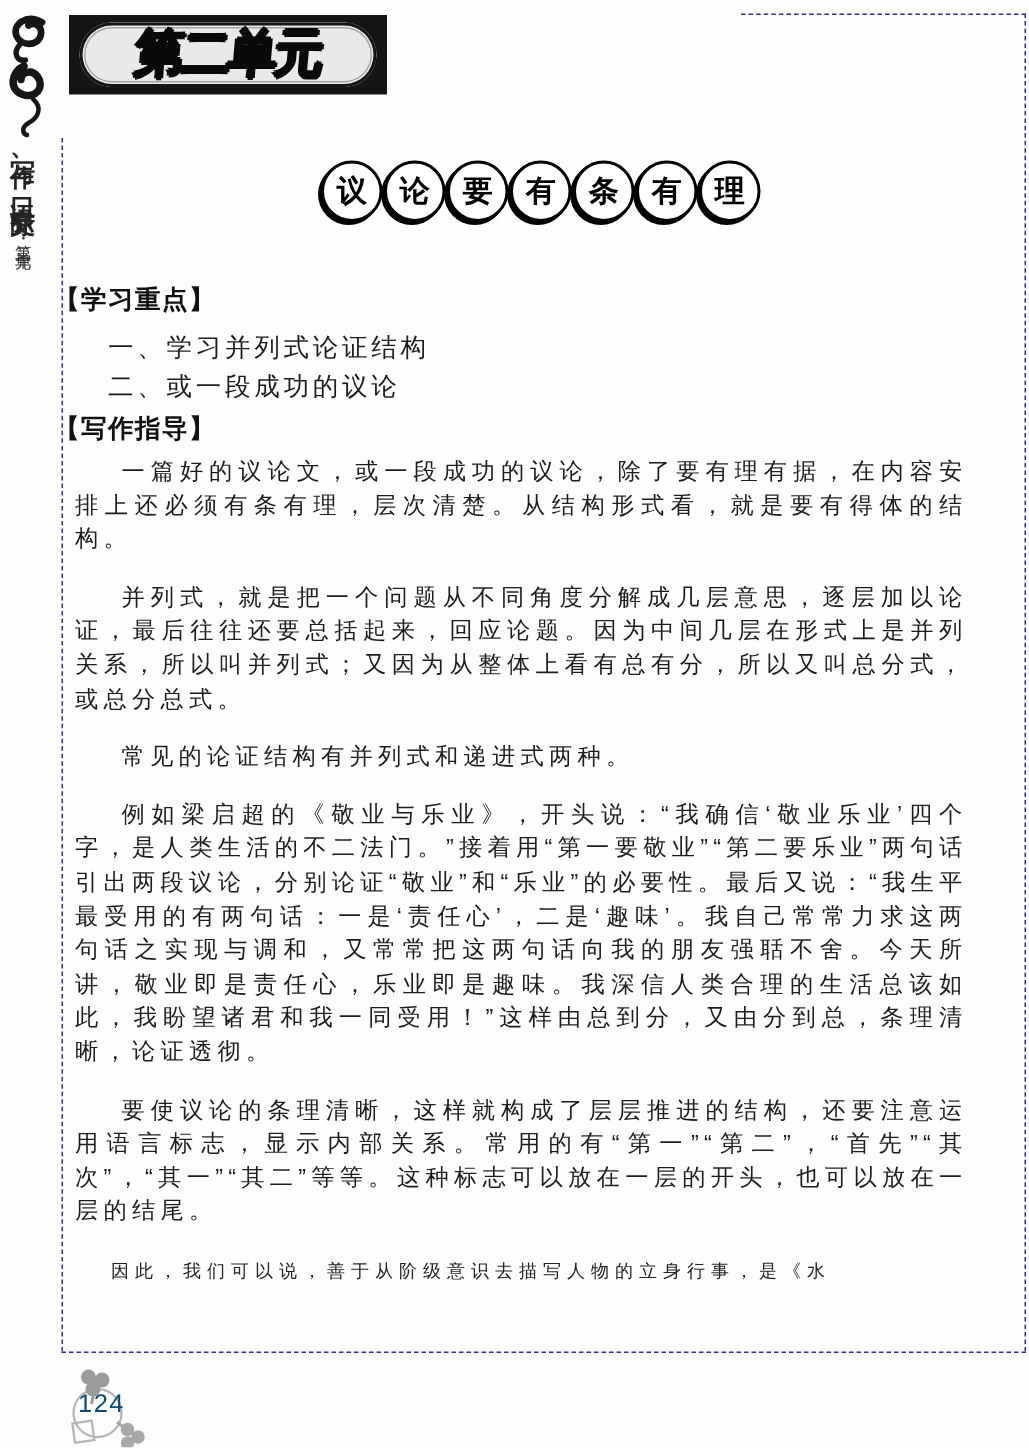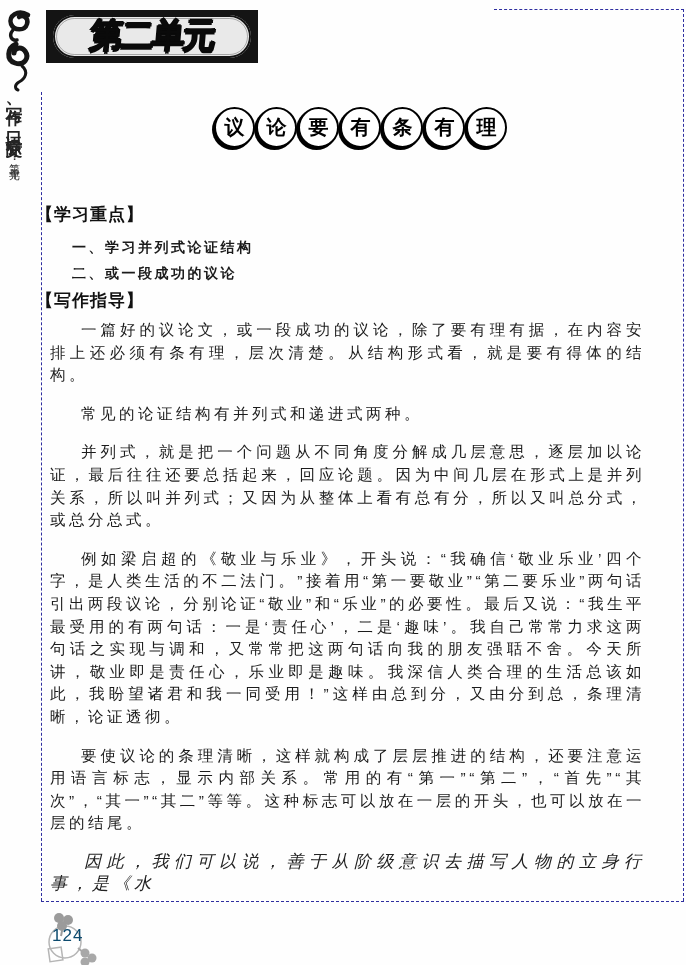--- a/index.html
+++ b/index.html
@@ -27,31 +27,31 @@
   .dash.right{left:683px;top:9px;height:892px;border-left:1px dashed #2e2ea0;}
   .dash.bottom{left:41px;top:901px;width:643px;border-top:1px dashed #2e2ea0;}
   .dash.top{left:494px;top:9px;width:190px;border-top:1px dashed #2e2ea0;}
   
   .title-row{position:absolute;left:214px;top:107px;display:flex;gap:1px;}
   .circle{width:37px;height:37px;border:2px solid #000;border-radius:50%;
           box-shadow:-2px 2px 0 0 #000;background:#fff;
           display:flex;align-items:center;justify-content:center;
           font-size:20px;font-weight:bold;color:#000;}
   
-  .content{position:absolute;left:34px;top:204px;width:627px;}
+  .content{position:absolute;left:34px;top:189px;width:627px;}
   .sec-head{font-size:17px;font-weight:bold;letter-spacing:1px;margin:0 0 0 2px;line-height:22px;color:#111;}
   .kp-items{margin:8px 0 0 38px;}
-  .kp-items div{font-size:14px;letter-spacing:2.5px;line-height:26px;font-weight:bold;}
+  .kp-items div{font-size:17px;letter-spacing:2.5px;line-height:26px;}
   .guide-head{margin-top:4px;}
   .content p{margin:16px;font-size:15.5px;line-height:22.6px;letter-spacing:3.5px;
              text-align:justify;text-indent:2em;color:#1c1c1c;}
   .content p.first{margin-top:7px;}
   .content p.noindent{text-indent:0;}
-  .content p.example{font-family:"Liberation Serif","DejaVu Serif",serif;font-style:italic;
-             font-size:17px;letter-spacing:4px;color:#222;}
+  .content p.example{font-family:"Liberation Serif","DejaVu Serif",serif;
+             font-size:12px;letter-spacing:4px;color:#222;}
   
   .footer-mark{position:absolute;left:38px;top:912px;width:62px;height:56px;}
   .page-num{position:absolute;left:52px;top:926px;font-size:17px;color:#0c4a6e;letter-spacing:1px;}
 </style>
 </head>
 <body>
 
 <div class="page">
 
   <div class="swirl">
@@ -104,22 +104,22 @@
 
   <div class="content">
     <div class="sec-head">【学习重点】</div>
     <div class="kp-items">
       <div>一、学习并列式论证结构</div>
       <div>二、或一段成功的议论</div>
     </div>
 
     <div class="sec-head guide-head">【写作指导】</div>
     <p class="first">一篇好的议论文，或一段成功的议论，除了要有理有据，在内容安排上还必须有条有理，层次清楚。从结构形式看，就是要有得体的结构。</p>
+    <p>并列式，就是把一个问题从不同角度分解成几层意思，逐层加以论证，最后往往还要总括起来，回应论题。因为中间几层在形式上是并列关系，所以叫并列式；又因为从整体上看有总有分，所以又叫总分式，或总分总式。</p>
     <p>常见的论证结构有并列式和递进式两种。</p>
-    <p>并列式，就是把一个问题从不同角度分解成几层意思，逐层加以论证，最后往往还要总括起来，回应论题。因为中间几层在形式上是并列关系，所以叫并列式；又因为从整体上看有总有分，所以又叫总分式，或总分总式。</p>
     <p>例如梁启超的《敬业与乐业》，开头说：“我确信‘敬业乐业’四个字，是人类生活的不二法门。”接着用“第一要敬业”“第二要乐业”两句话引出两段议论，分别论证“敬业”和“乐业”的必要性。最后又说：“我生平最受用的有两句话：一是‘责任心’，二是‘趣味’。我自己常常力求这两句话之实现与调和，又常常把这两句话向我的朋友强聒不舍。今天所讲，敬业即是责任心，乐业即是趣味。我深信人类合理的生活总该如此，我盼望诸君和我一同受用！”这样由总到分，又由分到总，条理清晰，论证透彻。</p>
     <p>要使议论的条理清晰，这样就构成了层层推进的结构，还要注意运用语言标志，显示内部关系。常用的有“第一”“第二”，“首先”“其次”，“其一”“其二”等等。这种标志可以放在一层的开头，也可以放在一层的结尾。</p>
     <p class="example">因此，我们可以说，善于从阶级意识去描写人物的立身行事，是《水</p>
   </div>
 
   <div class="footer-mark">
     <svg width="62" height="56" viewBox="0 0 62 56">
       <circle cx="27" cy="30" r="16" fill="none" stroke="#b5b5b5" stroke-width="1.5"></circle>
       <rect x="11" y="36" width="13" height="13" fill="none" stroke="#b5b5b5" stroke-width="1.5" transform="rotate(-8 17 42)"></rect>
       <g fill="#9b9b9b">

